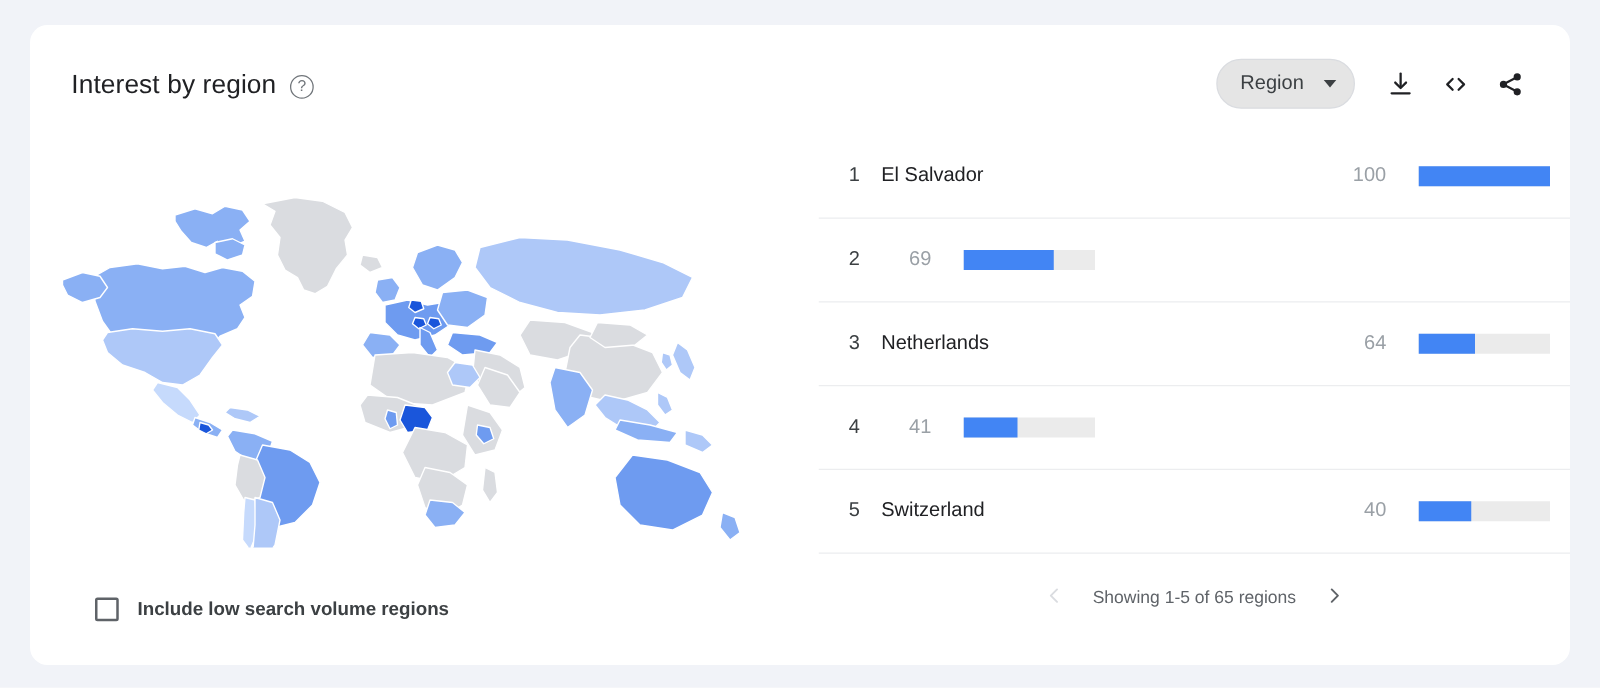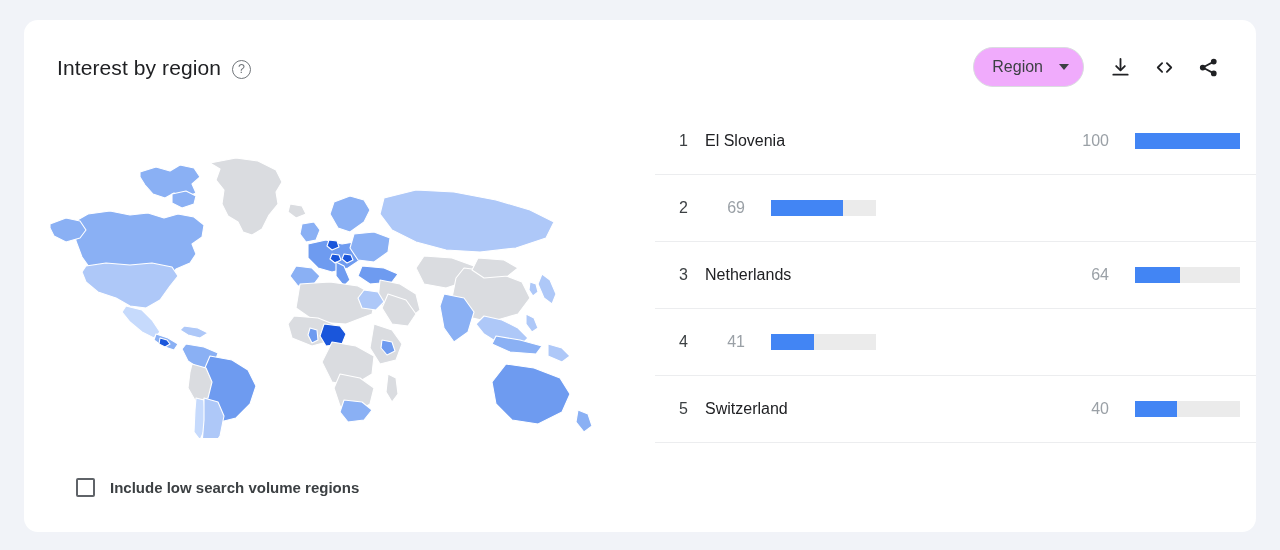--- a/index.html
+++ b/index.html
@@ -34,21 +34,21 @@
     font-size: 12.5px; color: #70757a; line-height: 1;
     cursor: pointer; margin-top: 2px;
   }
   .tools {
     position: absolute; right: 26px; top: 25px;
     display: flex; align-items: center; gap: 0;
   }
   .region-btn {
     height: 40px; padding: 0 14px 0 18px;
     border: 1px solid #dadce0; border-radius: 20px;
-    background: #f0abfc; display: flex; align-items: center; gap: 16px;
+    background: #e5e5e5; display: flex; align-items: center; gap: 16px;
     cursor: pointer;
   }
   .region-btn .lbl { font-size: 16px; color: #3c4043; }
   .caret {
     width: 0; height: 0;
     border-left: 5px solid transparent; border-right: 5px solid transparent;
     border-top: 6px solid #3c4043;
   }
   .icon-btn {
     width: 44px; height: 44px; display: flex;
@@ -246,21 +246,21 @@
     <div class="checkbox-row">
       <span class="checkbox"></span>
       <span class="checkbox-label">Include low search volume regions</span>
     </div>
   </div>
 
   <div class="list-pane">
 
     <div class="row">
       <span class="rank">1</span>
-      <span class="rname">El Slovenia</span>
+      <span class="rname">El Salvador</span>
       <span class="val">100</span>
       <span class="track" style="background: rgb(235, 235, 235);">
         <span class="fill" style="width: 100%; background: rgb(66, 133, 244);"></span>
       </span>
     </div>
 
     <div class="row">
       <span class="rank">2</span>
       <span class="val">69</span>
       <span class="track" style="background: rgb(235, 235, 235);">
@@ -287,14 +287,27 @@
 
     <div class="row">
       <span class="rank">5</span>
       <span class="rname">Switzerland</span>
       <span class="val">40</span>
       <span class="track" style="background: rgb(235, 235, 235);">
         <span class="fill" style="width: 40%; background: rgb(66, 133, 244);"></span>
       </span>
     </div>
 
+    <div class="pager">
+      <span class="chev">
+        <svg width="17" height="17" viewBox="0 0 24 24" fill="none" stroke="#dadce0" stroke-width="2.2" stroke-linecap="round" stroke-linejoin="round">
+            <path d="M15 5 8 12l7 7"></path>
+          </svg>
+      </span>
+      <span class="pager-text">Showing 1-5 of 65 regions</span>
+      <span class="chev">
+        <svg width="17" height="17" viewBox="0 0 24 24" fill="none" stroke="#5f6368" stroke-width="2.2" stroke-linecap="round" stroke-linejoin="round">
+            <path d="M9 5l7 7-7 7"></path>
+          </svg>
+      </span>
+    </div>
   </div>
 </div>
 
 </body></html>

